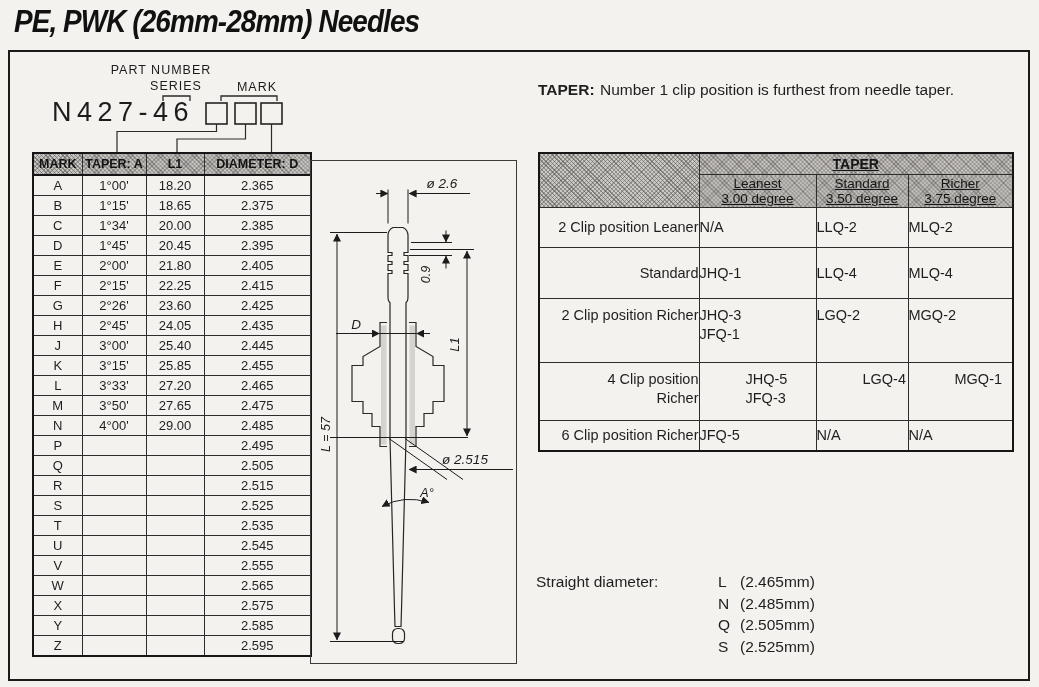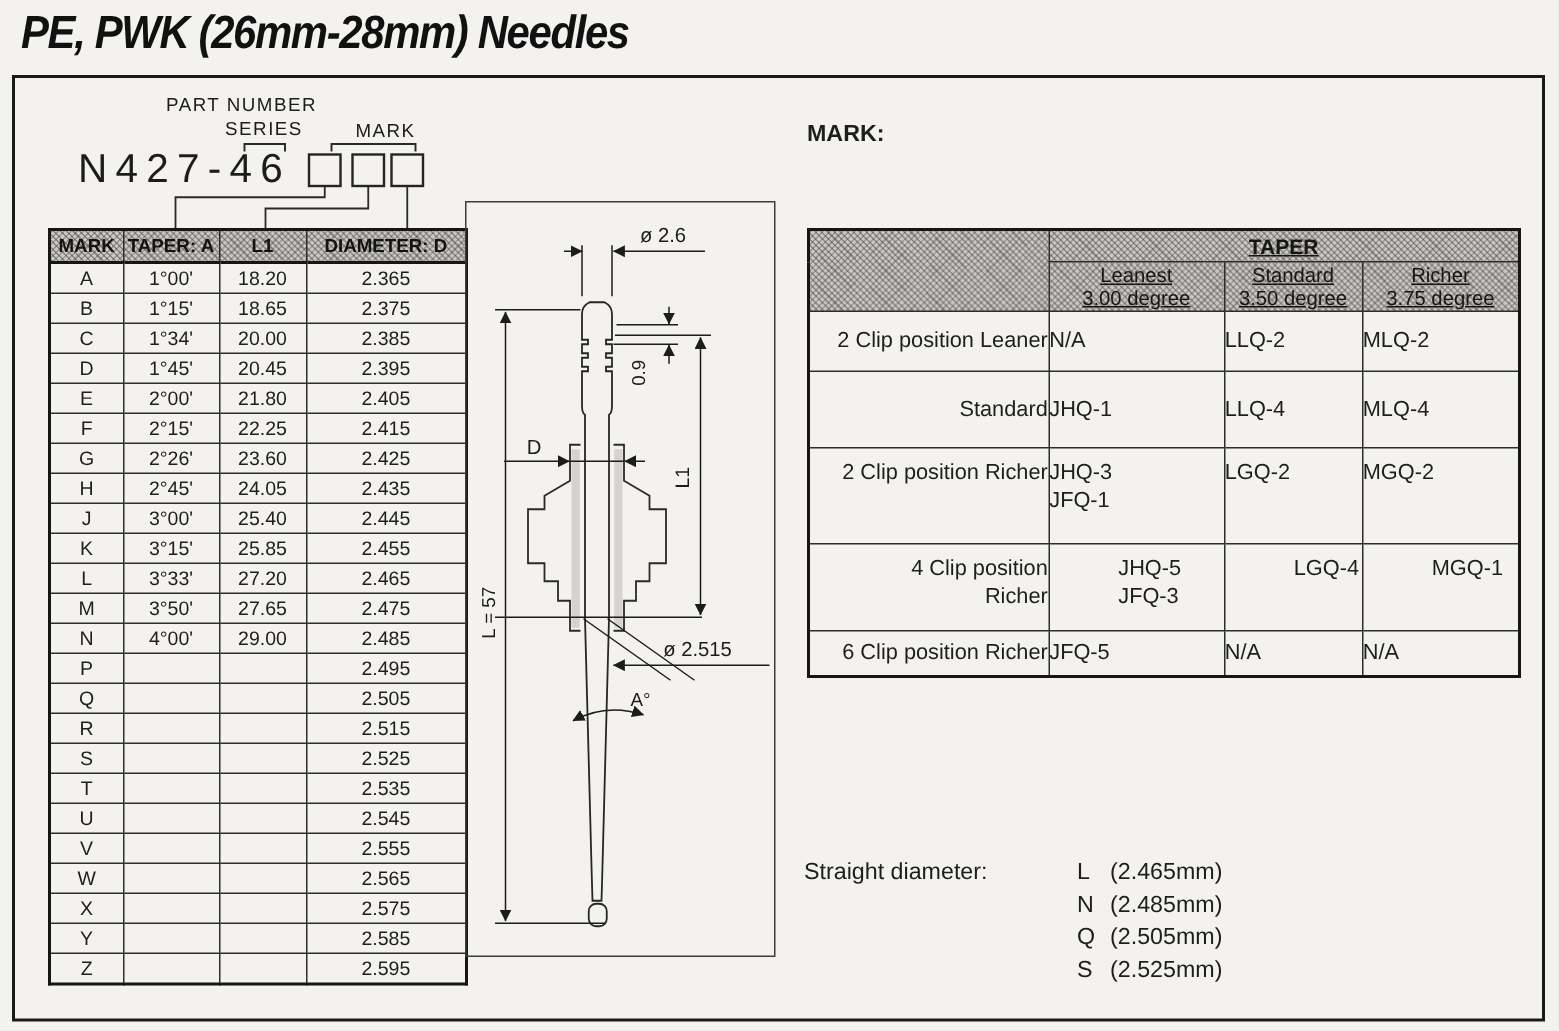--- a/index.html
+++ b/index.html
@@ -47,21 +47,21 @@
   .note{left:538px;top:79px;width:482px;display:flex;font-size:15.5px;line-height:21px;}
   .note b{width:62px;flex:0 0 62px;}
 
   
   .straight{left:536px;top:571px;display:flex;font-size:15.5px;line-height:21.5px;justify-content:flex-end;}
   .straight .sd-label{width:182px;flex:0 0 182px;}
   .sd-row{display:flex;}
   .sd-letter{width:22px;}
 
   
-  .needle-box{left:310px;top:134px;width:205px;height:502px;border:1.5px solid #3c3c3c;}
+  .needle-box{left:310px;top:160px;width:205px;height:502px;border:1.5px solid #3c3c3c;font-style:italic;}
   svg text{font-family:"Liberation Sans",sans-serif;fill:#1c1c1c;}
 </style>
 </head>
 <body>
 
 <div class="page">
 
   <div class="abs title">PE, PWK (26mm-28mm) Needles</div>
 
   <div class="abs frame"></div>
@@ -297,23 +297,23 @@
       <text x="430" y="265" font-size="12.5" text-anchor="middle" transform="rotate(-90 430 265)">0.9</text>
       <text x="459" y="335" font-size="13" text-anchor="middle" transform="rotate(-90 459 335)">L1</text>
       <text x="356" y="319" font-size="13.5" text-anchor="middle">D</text>
       <text x="330" y="425" font-size="12.5" text-anchor="middle" transform="rotate(-90 330 425)">L = 57</text>
       <text x="465" y="454" font-size="13.5" text-anchor="middle">ø 2.515</text>
       <text x="427" y="487" font-size="12.5" text-anchor="middle">A°</text>
     </svg>
   </div>
 
   <div class="abs note">
-    <b>MARK:</b>
+    <b>TAPER:</b>
     <div>
-      <br>
+      <span>Number 1 clip position is furthest from needle taper.</span><br>
     </div>
   </div>
 
   <table class="abs taper-table">
     <colgroup>
         <col style="width:160px">
         <col style="width:117px">
         <col style="width:92px">
         <col style="width:105px">
       </colgroup>

